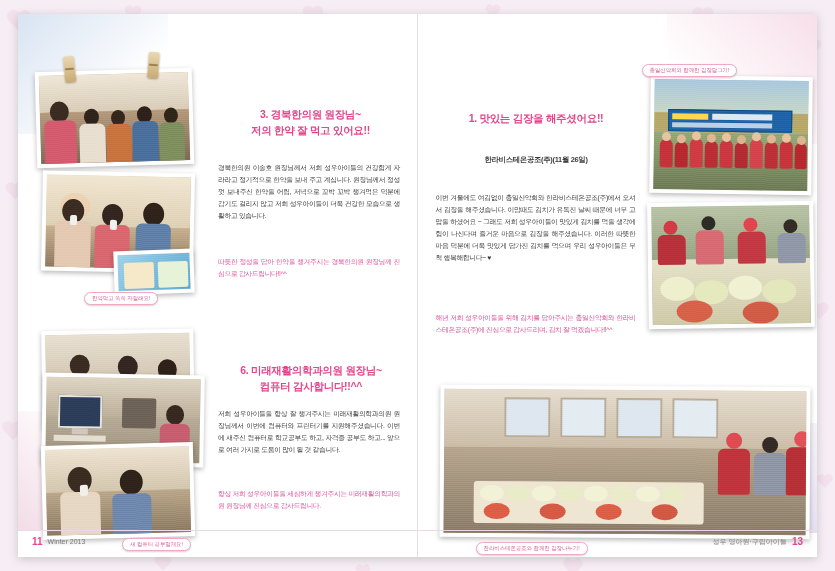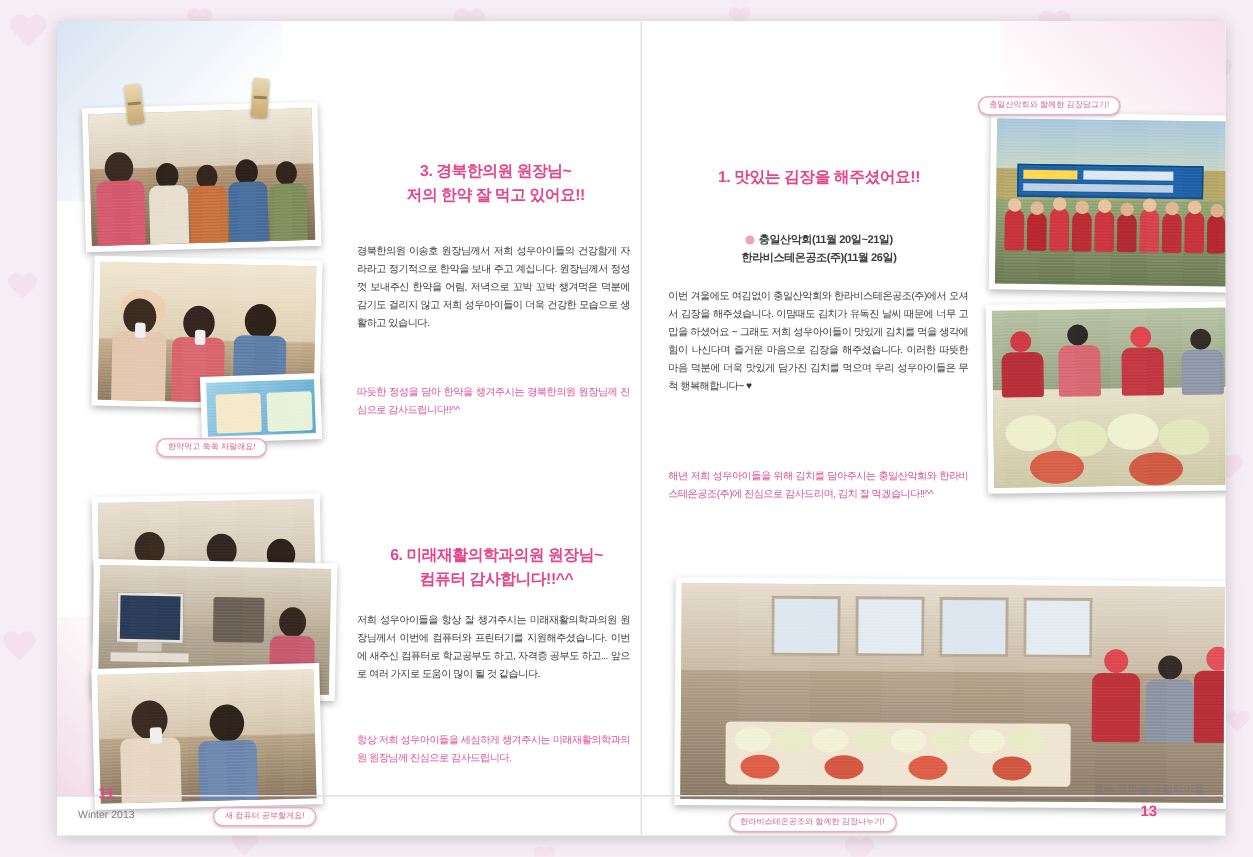--- a/index.html
+++ b/index.html
@@ -33,21 +33,21 @@
     width:799px; height:543px;
     display:flex;
     filter: drop-shadow(0 2px 5px rgba(0,0,0,.18));
   }
   .page {
     position:relative;
     width:399.5px; height:543px;
     background:#ffffff;
     overflow:hidden;
   }
-  .page.left  { border-right:1px solid #e7dfe6;margin-left:20px; }
+  .page.left  { border-right:1px solid #e7dfe6; }
   .page.right { }
 
   
   .wash-tl {
     position:absolute; left:0; top:0; width:150px; height:120px;
     background:linear-gradient(135deg,#d8e4f2 0%,rgba(216,228,242,0) 70%);
   }
   .wash-bl {
     position:absolute; left:0; bottom:26px; width:120px; height:120px;
     background:linear-gradient(45deg,#f2dce6 0%,rgba(242,220,230,0) 70%);
@@ -144,21 +144,21 @@
   }
   .body.pink {
     color:#e0509a;
   }
   .body.thanks { color:#d94f93; }
 
   
   .folio {
     position:absolute; bottom:10px;
     font-size:7px; color:#7c7c7c;
-    display:flex; align-items:center; gap:5px;flex-direction:column;
+    display:flex; align-items:center; gap:5px;
   }
   .folio .pg {
     font-size:10px; font-weight:bold; color:#e4468b;
   }
   .folio.left { left:14px; }
   .folio.right { right:14px; }
   .footline {
     position:absolute; left:0; right:0; bottom:26px;
     height:1px; background:#ead9e6;
   }
@@ -318,21 +318,20 @@
     </div>
   </div>
 
   <div class="page right">
     <div class="wash-tr"></div>
     <div class="wash-br"></div>
 
     <div class="head" style="left:16px; top:96px; width:205px; text-align:center;">1. 맛있는 김장을 해주셨어요!!</div>
 
     <div class="sub" style="left:16px; top:140px; width:205px; text-align:center;">
-      <div><span class="bullet"></span><span>충일산악회(11월 20일~21일)</span></div>
       <div>한라비스테온공조(주)(11월 26일)</div>
     </div>
 
     <div class="body" style="left:18px; top:178px; width:200px;">이번 겨울에도 여김없이 충일산악회와 한라비스테온공조(주)에서 오셔서 김장을 해주셨습니다. 이맘때도 김치가 유독진 날씨 때문에 너무 고맙을 하셨어요 ~ 그래도 저희 성우아이들이 맛있게 김치를 먹을 생각에 힘이 나신다며 즐거운 마음으로 김장을 해주셨습니다. 이러한 따뜻한 마음 덕분에 더욱 맛있게 담가진 김치를 먹으며 우리 성우아이들은 무척 행복해합니다~ ♥</div>
 
     <div class="body thanks" style="left:18px; top:298px; width:200px;">해년 저희 성우아이들을 위해 김치를 담아주시는 충일산악회와 한라비스테온공조(주)에 진심으로 감사드리며, 김치 잘 먹겠습니다!!^^</div>
 
     <div class="caption" style="left:224px; top:50px;">충일산악회와 함께한 김장담그기!</div>
 
     <div class="photo" style="left:232px; top:62px; width:162px; height:118px; transform:rotate(0.8deg);">

